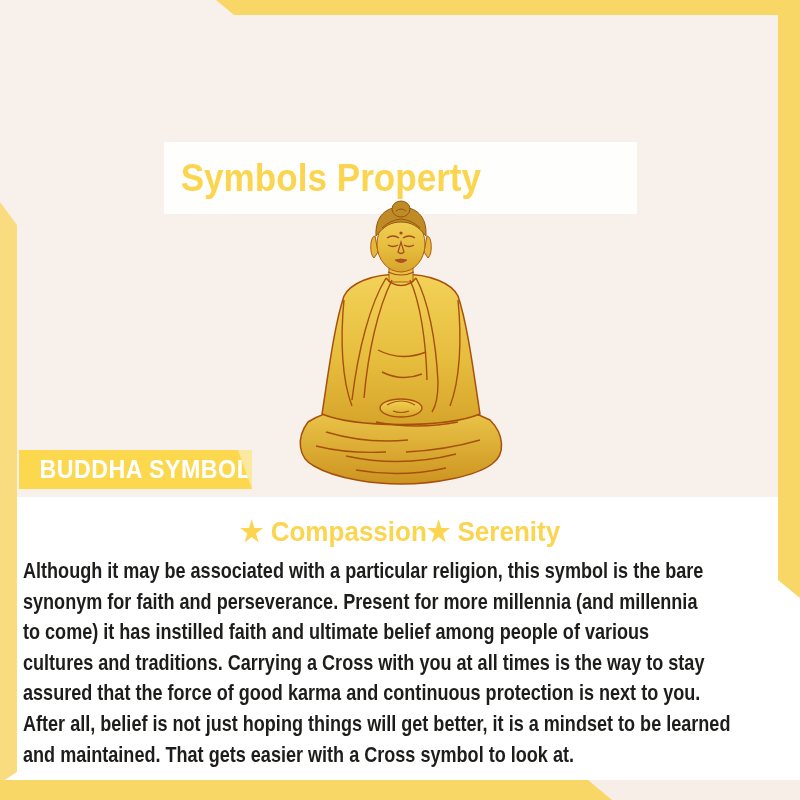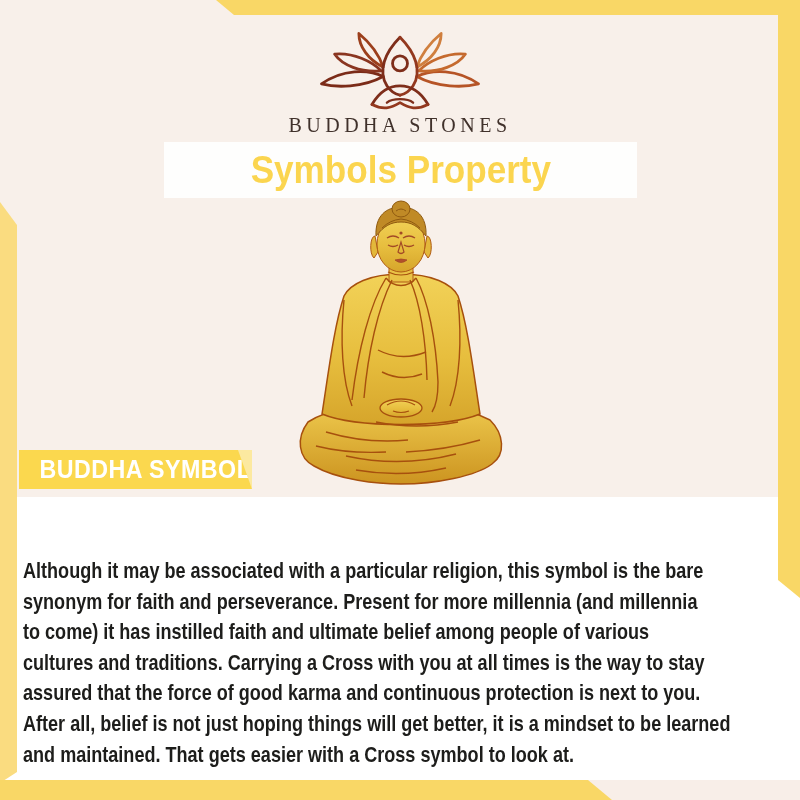--- a/index.html
+++ b/index.html
@@ -21,22 +21,22 @@
   .strip-bottom{left:0;top:780px;width:640px;height:20px;background:var(--yellow-strip);
     clip-path:polygon(0 0,588px 0,612px 20px,0 20px);}
   
   .white-section{position:absolute;left:0;top:497px;width:800px;height:303px;background:#ffffff;}
   
   .header{position:absolute;left:0;top:26px;width:800px;display:flex;flex-direction:column;align-items:center;}
   .logo{width:176px;height:86px;}
   .brand{margin-top:2px;font-family:"Liberation Serif",serif;font-size:20px;letter-spacing:4.5px;
     color:var(--brand-brown);white-space:nowrap;}
   
-  .title-box{position:absolute;left:164px;top:142px;width:473px;height:56px;background:var(--white-box);
-    display:flex;align-items:center;justify-content:center;}
+  .title-box{position:absolute;left:164px;top:142px;width:473px;height:72px;background:var(--white-box);
+    display:flex;align-items:center;}
   .title-text{font-size:39px;font-weight:bold;color:var(--accent-yellow);white-space:nowrap;
     transform:scaleX(0.9);transform-origin:50% 50%;}
   
   .statue{position:absolute;left:286px;top:200px;width:230px;height:292px;}
   
   .band{position:absolute;left:19px;top:450px;width:269px;height:39px;background:var(--yellow-band);
     clip-path:polygon(0 0,219px 0,233px 39px,0 39px);display:flex;align-items:center;}
   .band-wedge{position:absolute;left:19px;top:450px;width:233px;height:39px;background:var(--yellow-band-wedge);
     clip-path:polygon(216px 0,233px 0,233px 39px);}
   .band-text{padding-left:22px;color:#ffffff;font-size:25px;font-weight:bold;white-space:nowrap;
@@ -56,40 +56,20 @@
 <div id="canvas">
 
   <div class="white-section"></div>
 
   <div class="strip strip-top"></div>
   <div class="strip strip-right"></div>
   <div class="strip strip-left"></div>
   <div class="strip strip-bottom-cream"></div>
   <div class="strip strip-bottom"></div>
 
-  <div class="header">
-    <svg class="logo" viewBox="0 0 180 92" fill="none" stroke-linecap="round" stroke-linejoin="round">
-
-      <path d="M 6,62 C 28,46 56,46 72,54 C 50,66 22,66 6,62 Z" stroke="#7B2B18" stroke-width="3"></path>
-      <path d="M 20,30 C 40,28 60,38 70,48 C 48,50 28,42 20,30 Z" stroke="#8A3520" stroke-width="3"></path>
-      <path d="M 46,8 C 58,18 68,32 72,44 C 56,36 46,22 46,8 Z" stroke="#9C3F1C" stroke-width="3"></path>
-
-      <path d="M 174,62 C 152,46 124,46 108,54 C 130,66 158,66 174,62 Z" stroke="#B65426" stroke-width="3"></path>
-      <path d="M 160,30 C 140,28 120,38 110,48 C 132,50 152,42 160,30 Z" stroke="#C56A2E" stroke-width="3"></path>
-      <path d="M 134,8 C 122,18 112,32 108,44 C 124,36 134,22 134,8 Z" stroke="#D07F3E" stroke-width="3"></path>
-
-      <circle cx="90" cy="40" r="8" stroke="#7E2D1A" stroke-width="3"></circle>
-      <path d="M 90,12 C 74,28 66,48 76,64 C 80,70 84,73 90,74" stroke="#7E2D1A" stroke-width="3"></path>
-      <path d="M 90,12 C 106,28 114,48 104,64 C 100,70 96,73 90,74" stroke="#93381E" stroke-width="3"></path>
-      <path d="M 60,84 C 68,70 78,64 90,64 C 102,64 112,70 120,84" stroke="#7E2D1A" stroke-width="3"></path>
-      <path d="M 60,84 C 72,90 80,88 90,82 C 100,88 108,90 120,84" stroke="#93381E" stroke-width="3"></path>
-      <path d="M 76,82 C 82,77 98,77 104,82" stroke="#7E2D1A" stroke-width="2.5"></path>
-    </svg>
-    <div class="brand">BUDDHA STONES</div>
-  </div>
 
   <div class="title-box">
     <div class="title-text">Symbols Property</div>
   </div>
 
   <svg class="statue" viewBox="0 0 230 292">
     <defs>
       <linearGradient id="gold" x1="0" y1="0" x2="0" y2="1">
         <stop offset="0" stop-color="#F2D258"></stop>
           <stop offset="0.55" stop-color="#E7BE3E"></stop>
@@ -143,20 +123,23 @@
 
     <ellipse cx="115" cy="208" rx="21" ry="9" fill="url(#gold)" stroke="#A7500E" stroke-width="1.3"></ellipse>
     <path d="M 101,205 Q 115,197 129,205 M 107,211 Q 115,214 123,211" fill="none" stroke="#A7500E" stroke-width="1.2"></path>
   </svg>
 
   <div class="band-wedge"></div>
   <div class="band">
     <div class="band-text">BUDDHA SYMBOL</div>
   </div>
 
+  <div class="traits">
+    <div class="traits-text">★ Compassion★ Serenity</div>
+  </div>
 
   <div class="paragraph">
     <div class="body-line">Although it may be associated with a particular religion, this symbol is the bare</div>
     <div class="body-line">synonym for faith and perseverance. Present for more millennia (and millennia</div>
     <div class="body-line">to come) it has instilled faith and ultimate belief among people of various</div>
     <div class="body-line">cultures and traditions. Carrying a Cross with you at all times is the way to stay</div>
     <div class="body-line">assured that the force of good karma and continuous protection is next to you.</div>
     <div class="body-line">After all, belief is not just hoping things will get better, it is a mindset to be learned</div>
     <div class="body-line">and maintained. That gets easier with a Cross symbol to look at.</div>
   </div>

